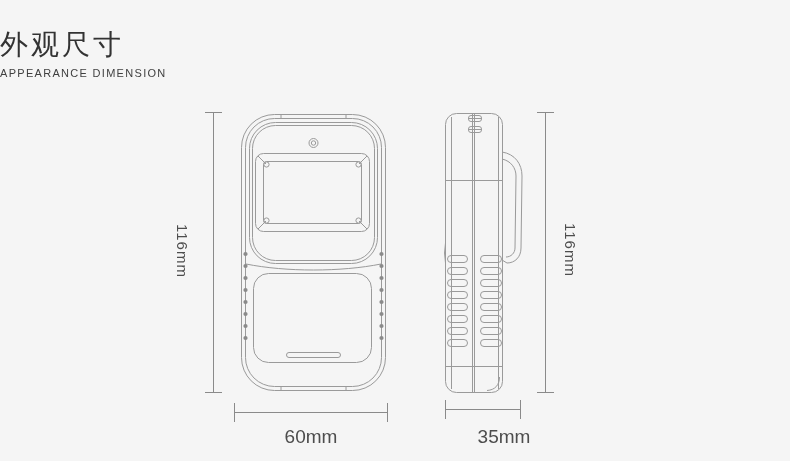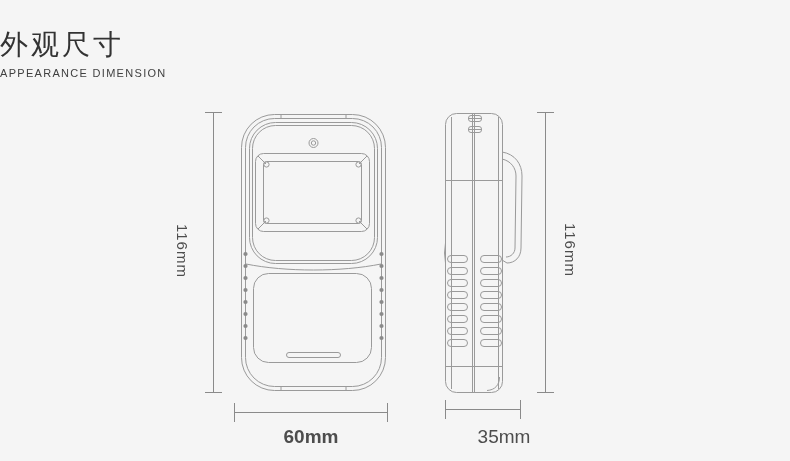--- a/index.html
+++ b/index.html
@@ -148,21 +148,21 @@
   </svg>
 
   <div class="dim dim-v" style="left:213px;top:112px;height:281px;"></div>
   <div class="tick-h" style="left:205px;top:112px;width:17px;"></div>
   <div class="tick-h" style="left:205px;top:392px;width:17px;"></div>
   <div class="dim-label v" style="left:182px;top:251px;">116mm</div>
 
   <div class="dim dim-h" style="left:234px;top:412px;width:154px;"></div>
   <div class="tick-v" style="left:234px;top:403px;height:19px;"></div>
   <div class="tick-v" style="left:387px;top:403px;height:19px;"></div>
-  <div class="dim-label h" style="left:311px;top:437px;font-weight:bold;">60mm</div>
+  <div class="dim-label h" style="left:311px;top:437px;">60mm</div>
 
   <div class="dim dim-v" style="left:545px;top:112px;height:281px;"></div>
   <div class="tick-h" style="left:537px;top:112px;width:17px;"></div>
   <div class="tick-h" style="left:537px;top:392px;width:17px;"></div>
   <div class="dim-label v" style="left:570px;top:250px;">116mm</div>
 
   <div class="dim dim-h" style="left:445px;top:409px;width:76px;"></div>
   <div class="tick-v" style="left:445px;top:400px;height:19px;"></div>
   <div class="tick-v" style="left:520px;top:400px;height:19px;"></div>
   <div class="dim-label h" style="left:504px;top:437px;">35mm</div>

